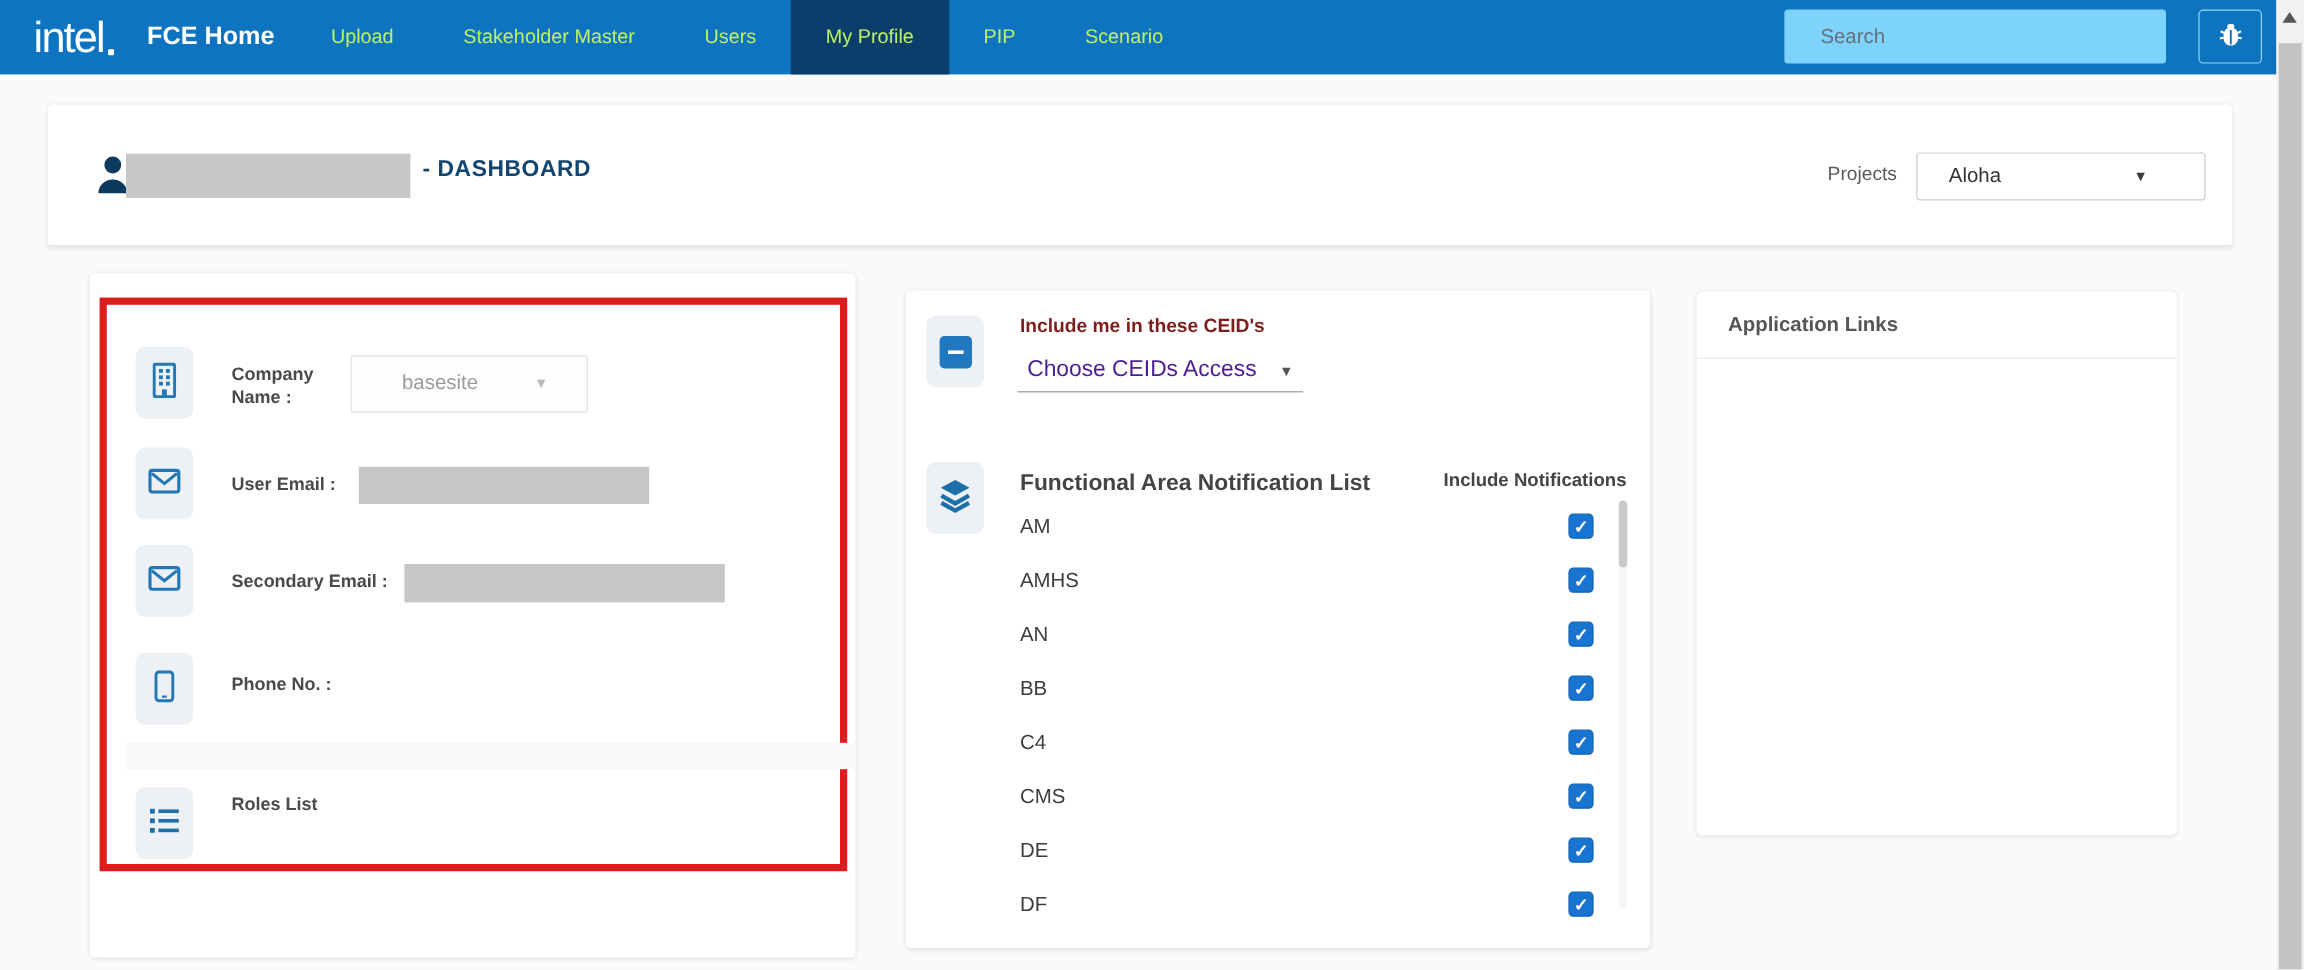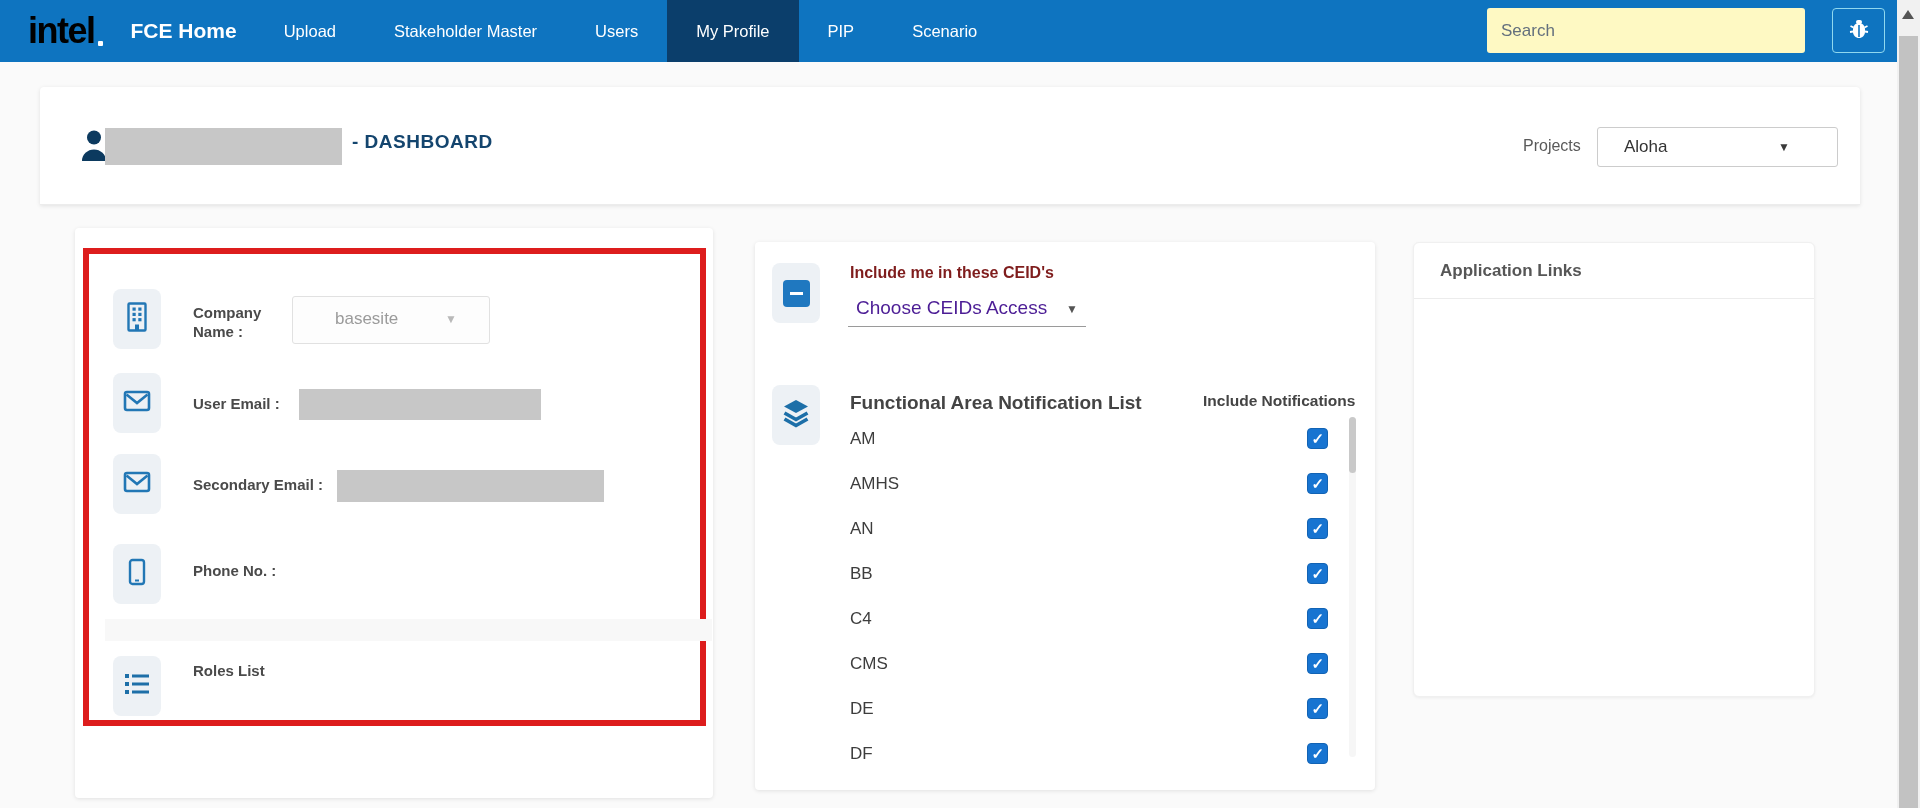--- a/index.html
+++ b/index.html
@@ -3,31 +3,31 @@
 <meta charset="utf-8">
 <style>
   * { box-sizing: border-box; margin: 0; padding: 0; }
   html, body { width: 1920px; height: 808px; overflow: hidden; }
   body { font-family: "Liberation Sans", sans-serif; background: #fafafa; position: relative; }
   .root { position: absolute; inset: 0; }
 
   
   .navbar { position: absolute; top: 0; left: 0; width: 1897px; height: 62px;
             background: #0e74c0; display: flex; align-items: center; }
-  .brand { margin-left: 28px; color: #000000; font-size: 36px; font-weight: 700;
+  .brand { margin-left: 28px; color: #ffffff; font-size: 36px; font-weight: 400;
            letter-spacing: -1.5px; line-height: 1; position: relative; padding-right: 8px; }
   .brand .brand-dot { position: absolute; right: 0; bottom: 3px; width: 5px; height: 5px;
            background: #fff; border-radius: 1px; }
   .app-title { margin-left: 28px; color: #fff; font-size: 21px; font-weight: 700; white-space: nowrap; }
   .nav-items { display: flex; height: 100%; margin-left: 18px; align-items: stretch; }
-  .nav-item { display: flex; align-items: center; padding: 3px 29px; color: #ffffff;
+  .nav-item { display: flex; align-items: center; padding: 3px 29px; color: #bef264;
               font-size: 16.5px; cursor: pointer; white-space: nowrap; }
   .nav-item.nav-active { background: #0b3e6b; }
   .nav-search { position: absolute; left: 1487px; top: 8px; width: 318px; height: 45px;
-                background: #fef9c3; border: none; border-radius: 3px; padding: 0 14px;
+                background: #7dd3fc; border: none; border-radius: 3px; padding: 0 30px;
                 font-size: 17px; color: #45515e; font-family: inherit; }
   .nav-search::placeholder { color: #64707d; }
   .bug-btn { position: absolute; left: 1832px; top: 8px; width: 53px; height: 45px;
              background: transparent; border: 1px solid #8fd8ef; border-radius: 4px;
              display: flex; align-items: center; justify-content: center; cursor: pointer; }
 
   
   .page-scrollbar { position: absolute; top: 0; right: 0; width: 23px; height: 808px; background: #f1f1f1; }
   .page-scroll-up { position: absolute; top: 10px; left: 5px; width: 0; height: 0;
                     border-left: 6px solid transparent; border-right: 6px solid transparent;

